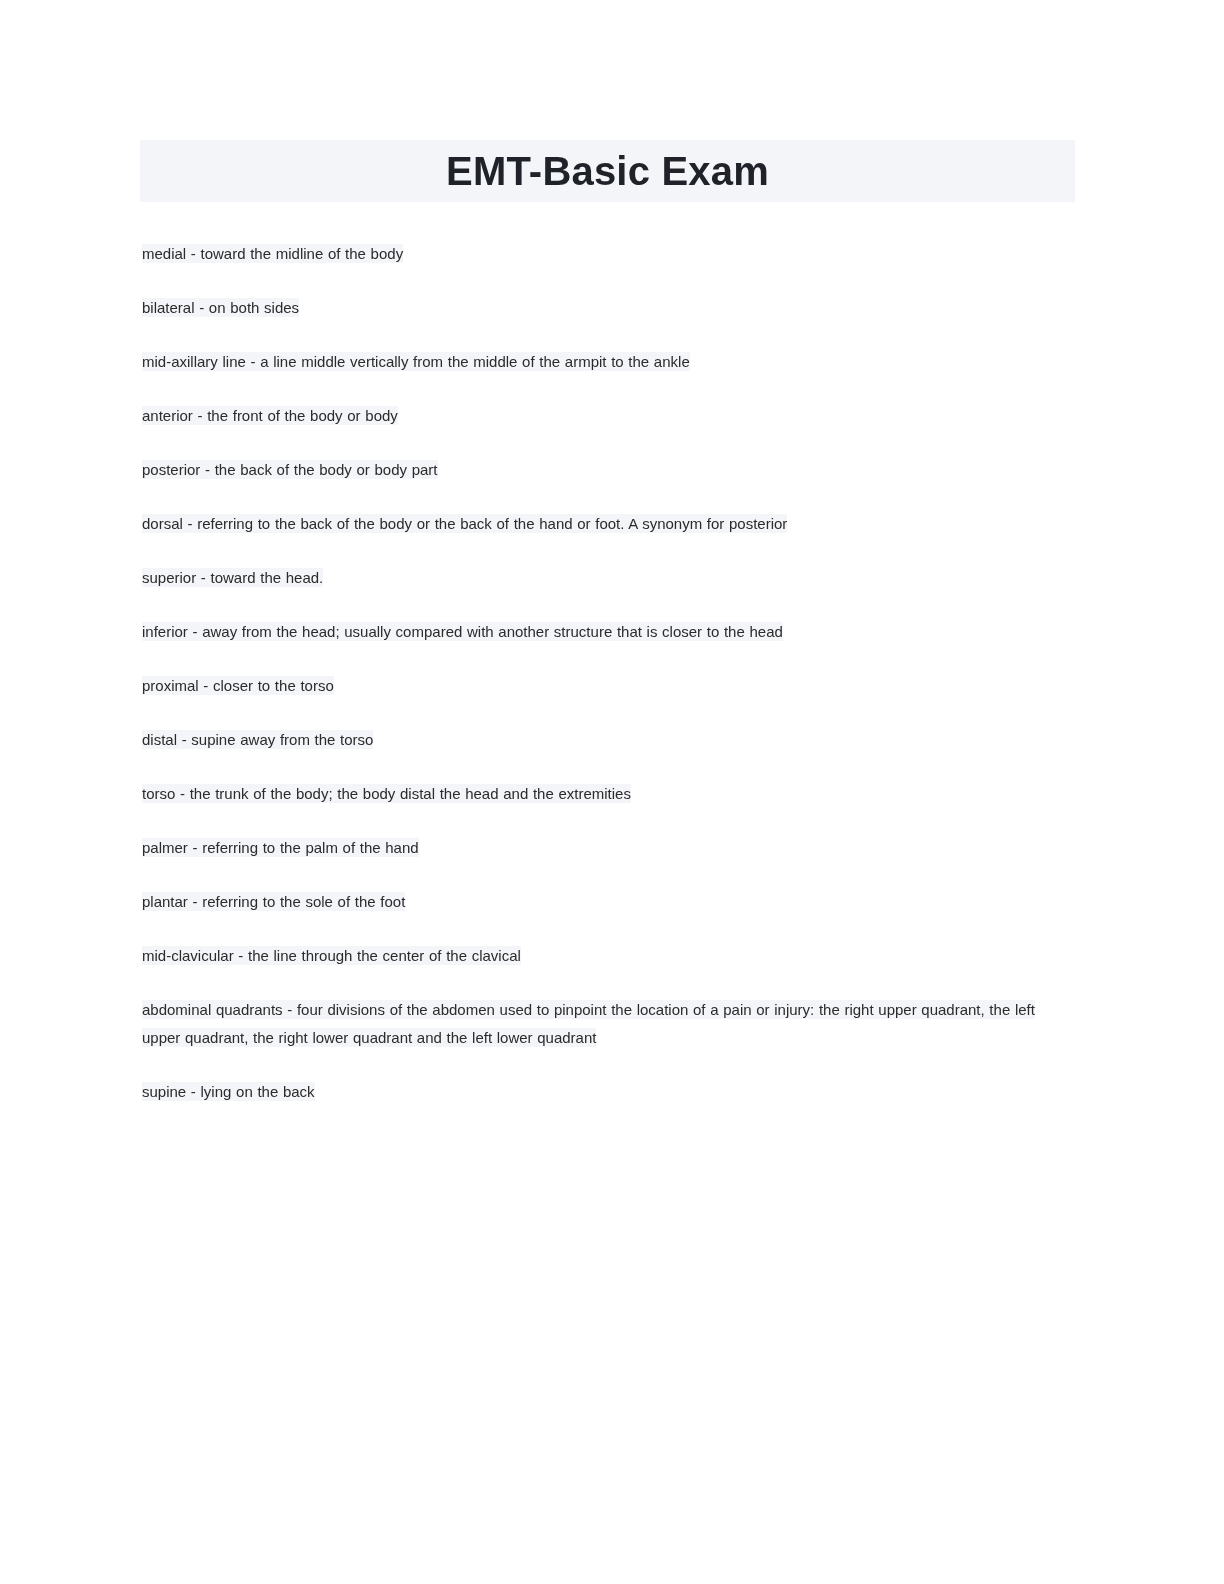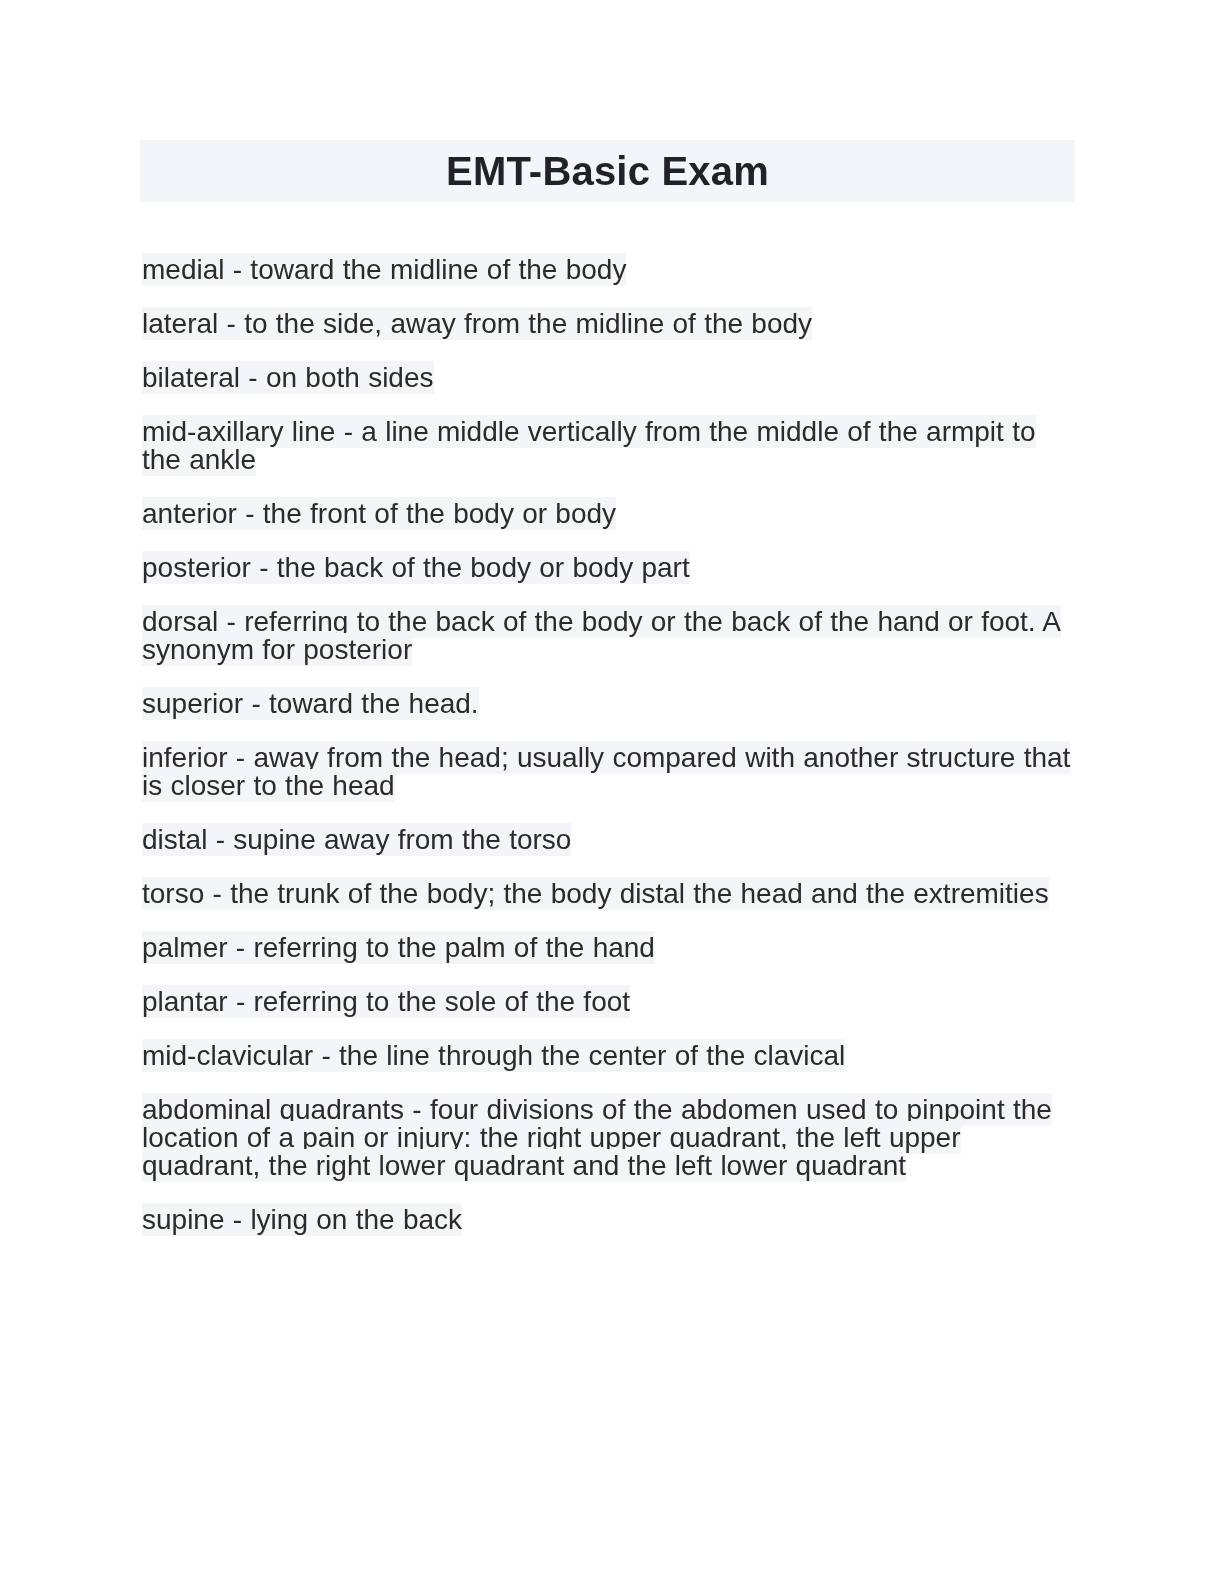--- a/index.html
+++ b/index.html
@@ -40,52 +40,52 @@
     letter-spacing: 0.2px;
     line-height: 1.1;
   }
   .content {
     position: absolute;
     left: 142px;
     top: 240px;
     width: 930px;
   }
   .entry {
-    font-size: 28px;
+    font-size: 15px;
     line-height: 28px;
     color: #2b2b2b;
-    margin: 16px 0 26px 0;
+    margin: 0 0 26px 0;
     word-spacing: 0.5px;
   }
   .entry span.hl {
     background: #f4f5f9;
     box-decoration-break: clone;
     -webkit-box-decoration-break: clone;
     padding: 1px 0;
   }
 </style>
 </head>
 <body>
 
 <div class="page">
 
   <div class="title-band">
     <h1>EMT-Basic Exam</h1>
   </div>
 
   <div class="content">
     <p class="entry"><span class="hl">medial - toward the midline of the body</span></p>
-    <p class="entry"><span class="hl">lateral - to the side, away from the midline of the body</span></p>
     <p class="entry"><span class="hl">bilateral - on both sides</span></p>
     <p class="entry"><span class="hl">mid-axillary line - a line middle vertically from the middle of the armpit to the ankle</span></p>
     <p class="entry"><span class="hl">anterior - the front of the body or body</span></p>
     <p class="entry"><span class="hl">posterior - the back of the body or body part</span></p>
     <p class="entry"><span class="hl">dorsal - referring to the back of the body or the back of the hand or foot. A synonym for posterior</span></p>
     <p class="entry"><span class="hl">superior - toward the head.</span></p>
     <p class="entry"><span class="hl">inferior - away from the head; usually compared with another structure that is closer to the head</span></p>
+    <p class="entry"><span class="hl">proximal - closer to the torso</span></p>
     <p class="entry"><span class="hl">distal - supine away from the torso</span></p>
     <p class="entry"><span class="hl">torso - the trunk of the body; the body distal the head and the extremities</span></p>
     <p class="entry"><span class="hl">palmer - referring to the palm of the hand</span></p>
     <p class="entry"><span class="hl">plantar - referring to the sole of the foot</span></p>
     <p class="entry"><span class="hl">mid-clavicular - the line through the center of the clavical</span></p>
     <p class="entry"><span class="hl">abdominal quadrants - four divisions of the abdomen used to pinpoint the location of a pain or injury: the right upper quadrant, the left upper quadrant, the right lower quadrant and the left lower quadrant</span></p>
     <p class="entry"><span class="hl">supine - lying on the back</span></p>
   </div>
 
 </div>

